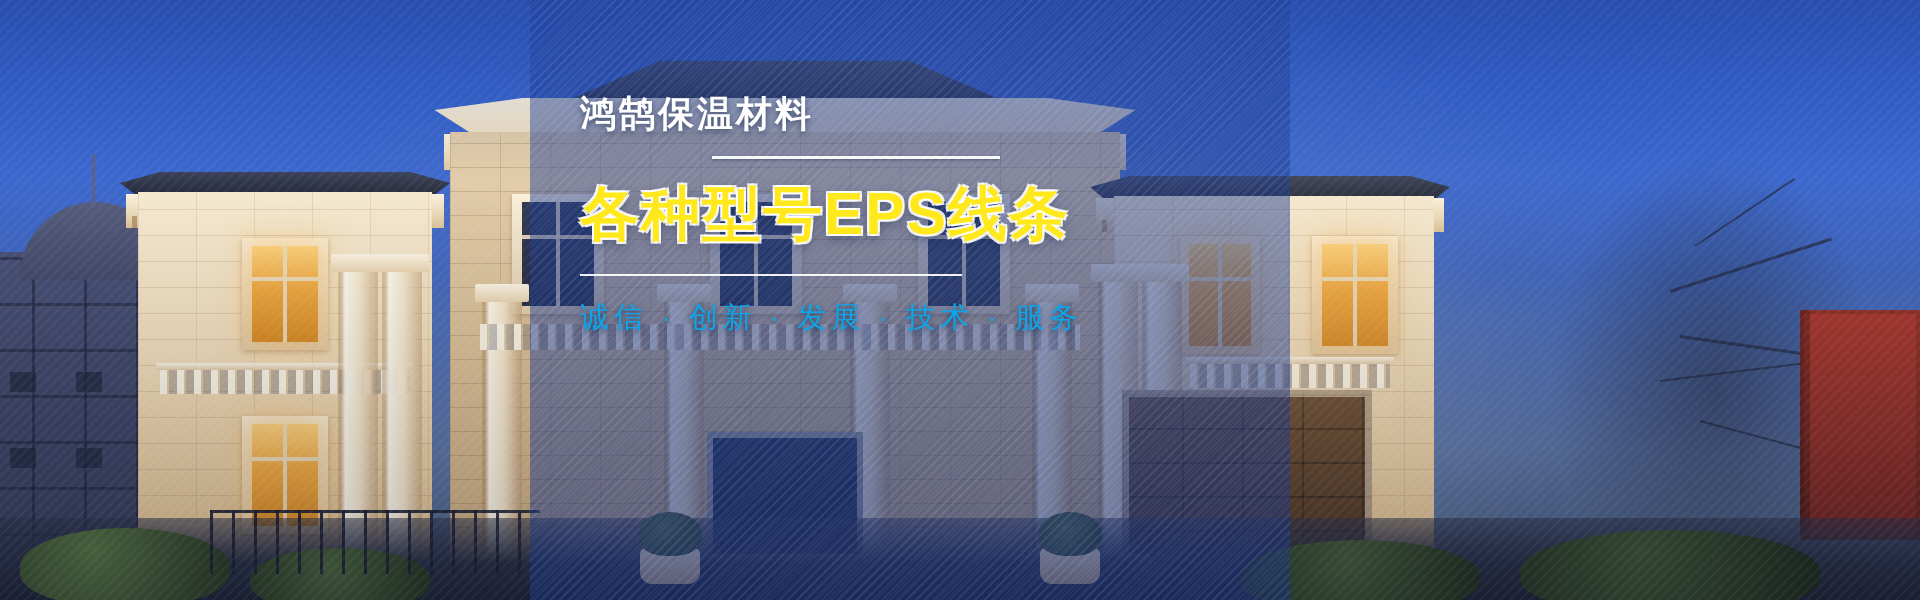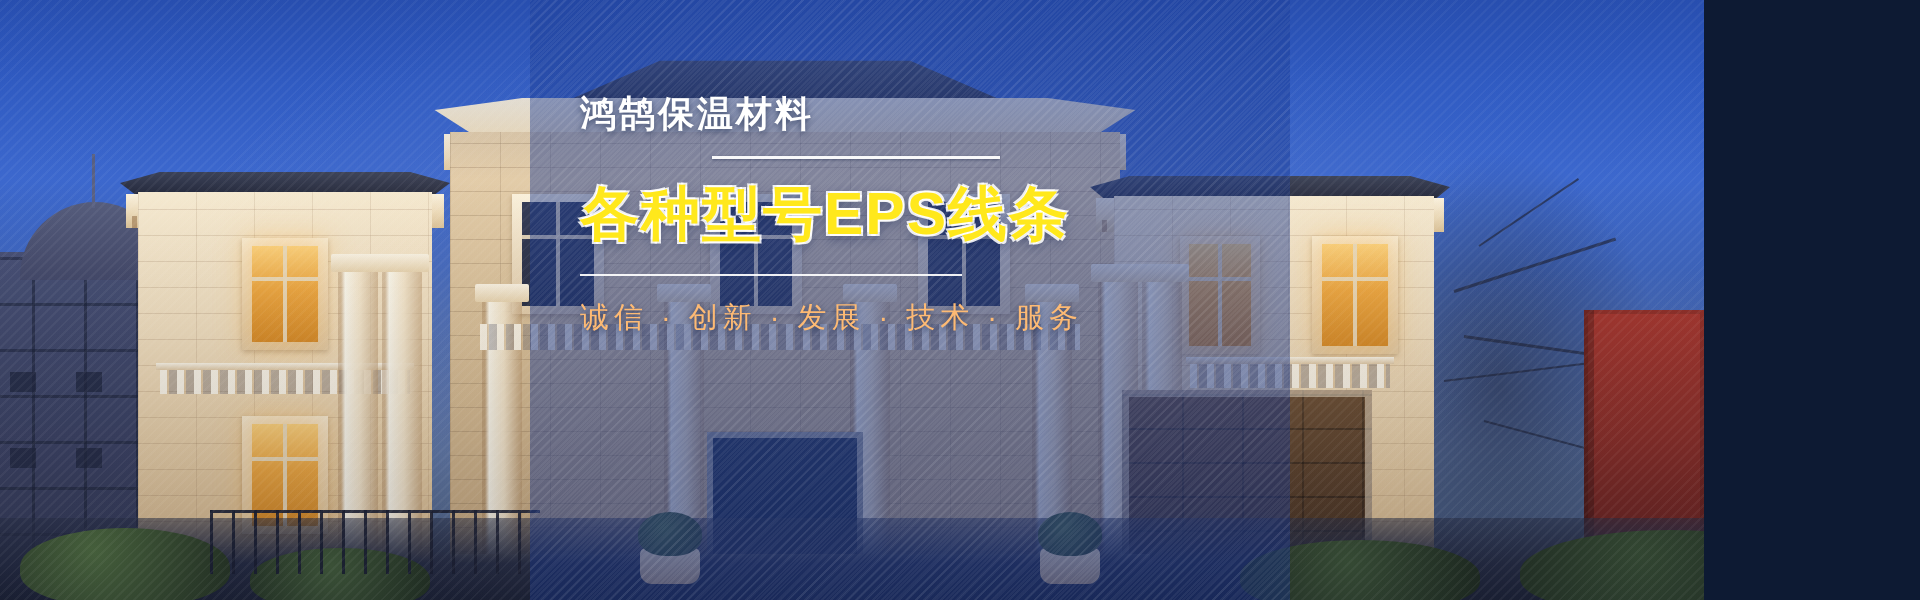--- a/index.html
+++ b/index.html
@@ -1,19 +1,19 @@
 <!DOCTYPE html>
 <html><head>
 <meta charset="utf-8">
 <style>
   * { margin:0; padding:0; box-sizing:border-box; }
   html,body { background:#0d1a33; }
   .banner {
     position:relative;
-    width:1704px; height:600px;
+    width:1920px; height:600px;
     overflow:hidden;
     font-family:"Liberation Sans","DejaVu Sans",sans-serif;
     padding-left:13px;
     -webkit-font-smoothing:antialiased;
   }
 
   
   .sky {
     position:absolute; inset:0;
     background:
@@ -270,21 +270,21 @@
       -2px  2px 0 rgba(255,255,255,.88),
        2px  2px 0 rgba(255,255,255,.88),
        0 4px 12px rgba(20,35,80,.55);
   }
   .rule2 {
     height:2px; width:382px; background:rgba(255,255,255,.92);
     margin:26px 0 0 0;
   }
   .tagline {
     margin-top:22px;
-    font-size:29px; font-weight:500; color:#fdba74;
+    font-size:29px; font-weight:500; color:#0ea5e9;
     letter-spacing:5px; white-space:nowrap;
     text-shadow:0 2px 6px rgba(10,25,60,.60);
   }
 </style>
 </head>
 <body>
 
 <div class="banner">
 
   <div class="sky"></div>

